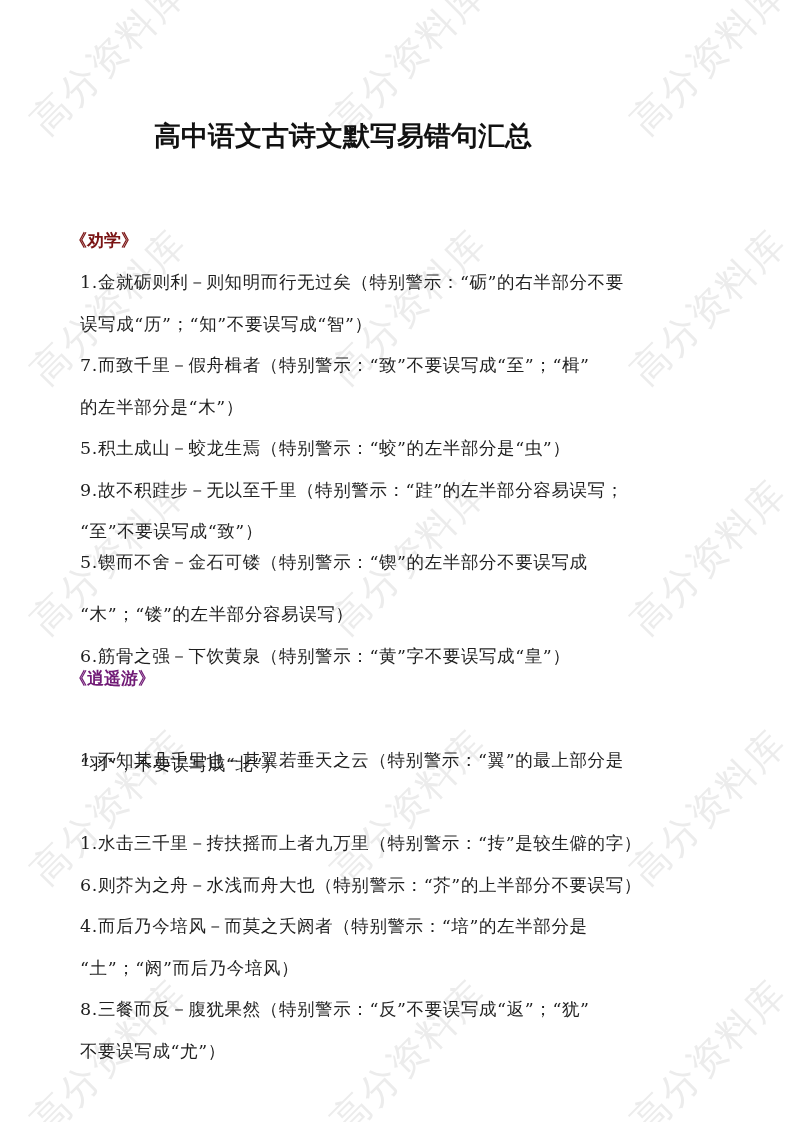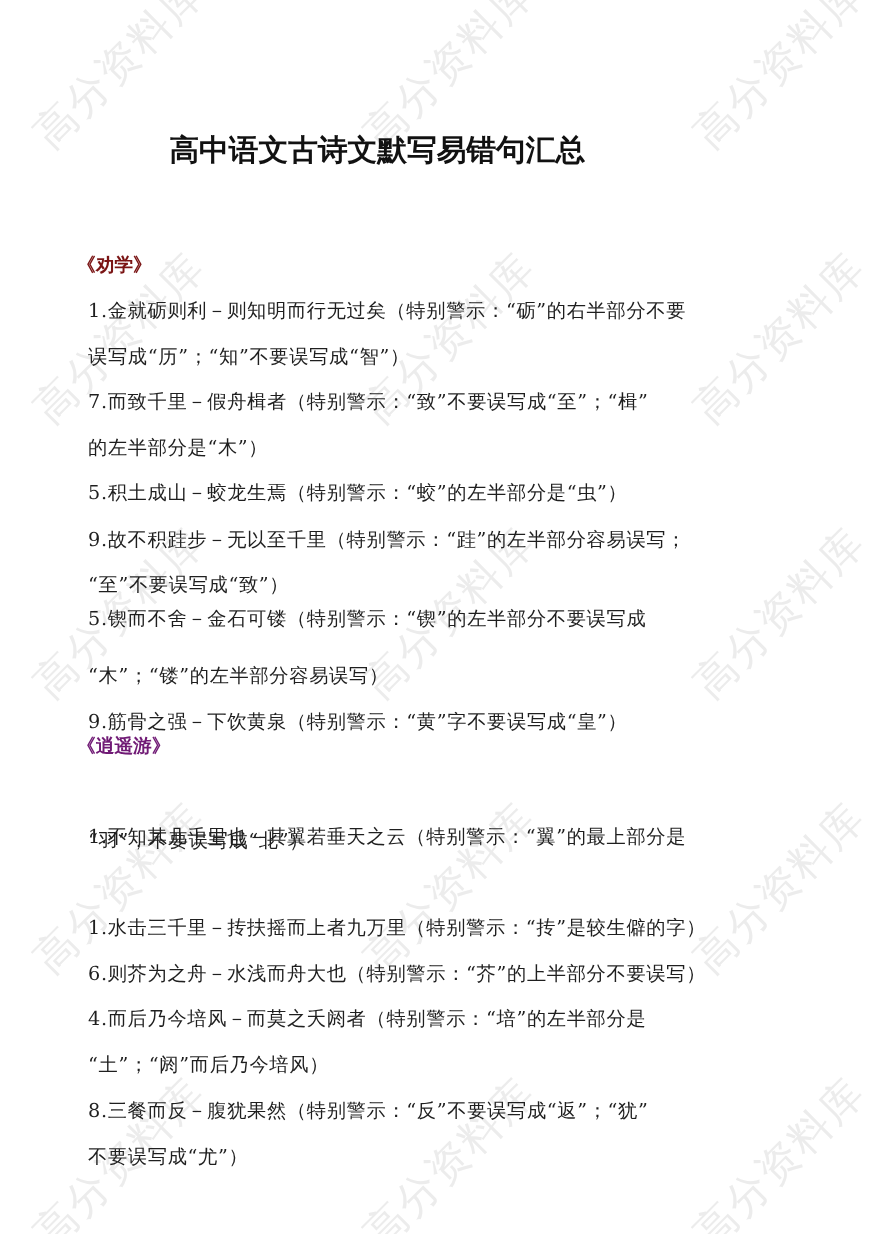--- a/index.html
+++ b/index.html
@@ -57,21 +57,21 @@
   <div class="section-heading" style="top:229px;color:#7a1414">《劝学》</div>
   <div class="line" style="top:270px">1.金就砺则利－则知明而行无过矣（特别警示：“砺”的右半部分不要</div>
   <div class="line" style="top:312px">误写成“历”；“知”不要误写成“智”）</div>
   <div class="line" style="top:353px">7.而致千里－假舟楫者（特别警示：“致”不要误写成“至”；“楫”</div>
   <div class="line" style="top:395px">的左半部分是“木”）</div>
   <div class="line" style="top:436px">5.积土成山－蛟龙生焉（特别警示：“蛟”的左半部分是“虫”）</div>
   <div class="line" style="top:478px">9.故不积跬步－无以至千里（特别警示：“跬”的左半部分容易误写；</div>
   <div class="line" style="top:519px">“至”不要误写成“致”）</div>
   <div class="line" style="top:550px">5.锲而不舍－金石可镂（特别警示：“锲”的左半部分不要误写成</div>
   <div class="line" style="top:602px">“木”；“镂”的左半部分容易误写）</div>
-  <div class="line" style="top:644px">9.筋骨之强－下饮黄泉（特别警示：“黄”字不要误写成“皇”）</div>
+  <div class="line" style="top:644px">6.筋骨之强－下饮黄泉（特别警示：“黄”字不要误写成“皇”）</div>
 
   <div class="section-heading" style="top:667px;color:#701a75">《逍遥游》</div>
   <div class="line" style="top:748px">1.不知其几千里也－其翼若垂天之云（特别警示：“翼”的最上部分是</div>
   <div class="line" style="top:752px">“羽”，不要误写成“北”）</div>
   <div class="line" style="top:831px">1.水击三千里－抟扶摇而上者九万里（特别警示：“抟”是较生僻的字）</div>
   <div class="line" style="top:873px">6.则芥为之舟－水浅而舟大也（特别警示：“芥”的上半部分不要误写）</div>
   <div class="line" style="top:914px">4.而后乃今培风－而莫之夭阏者（特别警示：“培”的左半部分是</div>
   <div class="line" style="top:956px">“土”；“阏”而后乃今培风）</div>
   <div class="line" style="top:997px">8.三餐而反－腹犹果然（特别警示：“反”不要误写成“返”；“犹”</div>
   <div class="line" style="top:1039px">不要误写成“尤”）</div>

